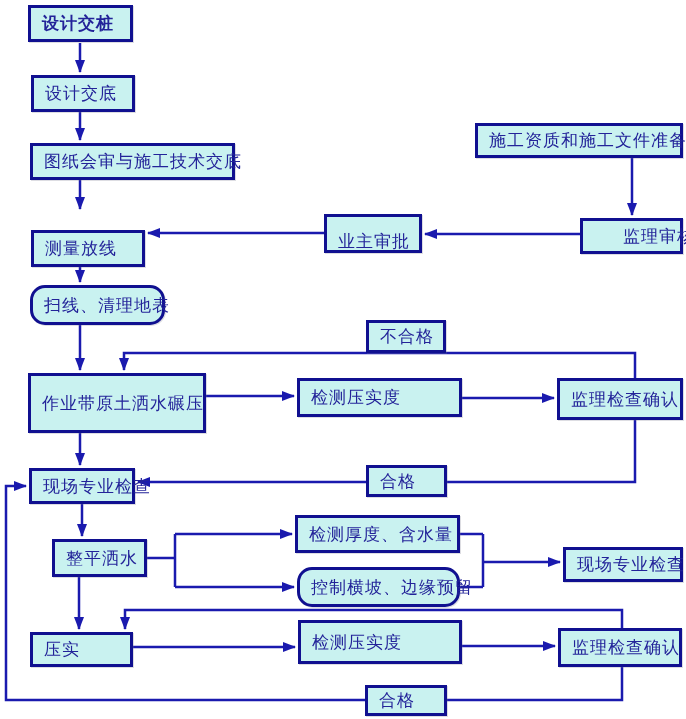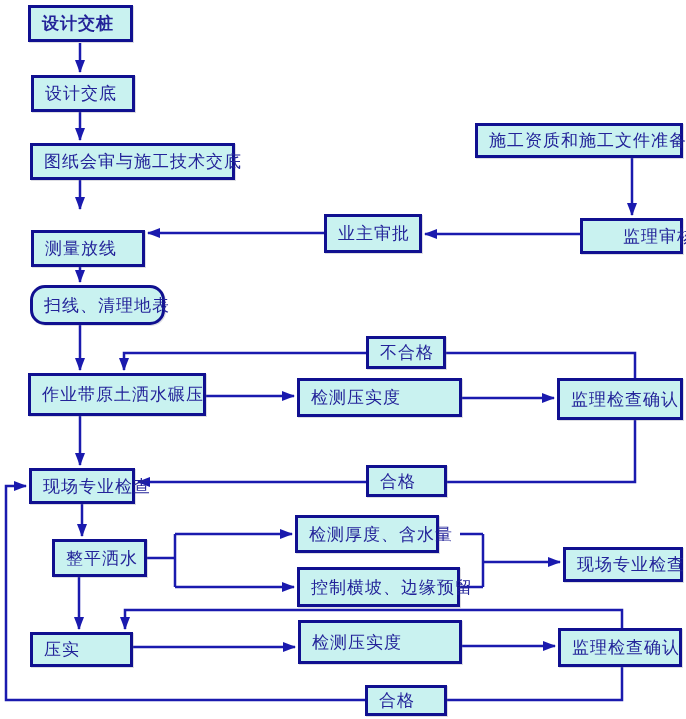--- a/index.html
+++ b/index.html
@@ -88,57 +88,57 @@
       </div>
       <div class="flow-box" style="left: 30px; top: 143px; width: 205px; height: 37px;">
         <span class="flow-label">图纸会审与施工技术交底</span>
       </div>
       <div class="flow-box" style="left: 31px; top: 230px; width: 114px; height: 37px;">
         <span class="flow-label">测量放线</span>
       </div>
       <div class="flow-box" style="left: 30px; top: 285px; width: 135px; height: 40px; border-radius: 15px;">
         <span class="flow-label">扫线、清理地表</span>
       </div>
-      <div class="flow-box" style="left: 28px; top: 373px; width: 178px; height: 43px;">
+      <div class="flow-box" style="left: 28px; top: 373px; width: 178px; height: 60px;">
         <span class="flow-label">作业带原土洒水碾压</span>
       </div>
       <div class="flow-box" style="left: 29px; top: 468px; width: 106px; height: 36px;">
         <span class="flow-label">现场专业检查</span>
       </div>
       <div class="flow-box" style="left: 52px; top: 539px; width: 95px; height: 38px;">
         <span class="flow-label">整平洒水</span>
       </div>
       <div class="flow-box" style="left: 30px; top: 632px; width: 103px; height: 35px;">
         <span class="flow-label">压实</span>
       </div>
       <div class="flow-box" style="left: 475px; top: 123px; width: 208px; height: 35px;">
         <span class="flow-label">施工资质和施工文件准备</span>
       </div>
       <div class="flow-box" style="left: 580px; top: 218px; width: 103px; height: 36px; padding-left: 40px;">
         <span class="flow-label">监理审核</span>
       </div>
-      <div class="flow-box" style="left: 324px; top: 214px; width: 98px; height: 39px;">
+      <div class="flow-box" style="left: 324px; top: 214px; width: 98px; height: 39px; align-items: flex-end;">
         <span class="flow-label">业主审批</span>
       </div>
-      <div class="flow-box" style="left: 366px; top: 320px; width: 80px; height: 33px; margin-top: 16px;">
+      <div class="flow-box" style="left: 366px; top: 320px; width: 80px; height: 33px;">
         <span class="flow-label">不合格</span>
       </div>
       <div class="flow-box" style="left: 297px; top: 378px; width: 165px; height: 39px;">
         <span class="flow-label">检测压实度</span>
       </div>
       <div class="flow-box" style="left: 557px; top: 378px; width: 126px; height: 42px;">
         <span class="flow-label">监理检查确认</span>
       </div>
       <div class="flow-box" style="left: 366px; top: 465px; width: 81px; height: 32px;">
         <span class="flow-label">合格</span>
       </div>
-      <div class="flow-box" style="left: 295px; top: 515px; width: 144px; height: 38px;">
+      <div class="flow-box" style="left: 295px; top: 515px; width: 165px; height: 38px;">
         <span class="flow-label">检测厚度、含水量</span>
       </div>
-      <div class="flow-box" style="left: 297px; top: 567px; width: 163px; height: 40px;">
+      <div class="flow-box" style="left: 297px; top: 567px; width: 163px; height: 40px; border-radius: 15px;">
         <span class="flow-label">控制横坡、边缘预留</span>
       </div>
       <div class="flow-box" style="left: 563px; top: 547px; width: 120px; height: 35px;">
         <span class="flow-label">现场专业检查</span>
       </div>
       <div class="flow-box" style="left: 298px; top: 620px; width: 164px; height: 44px;">
         <span class="flow-label">检测压实度</span>
       </div>
       <div class="flow-box" style="left: 558px; top: 628px; width: 124px; height: 39px;">
         <span class="flow-label">监理检查确认</span>

